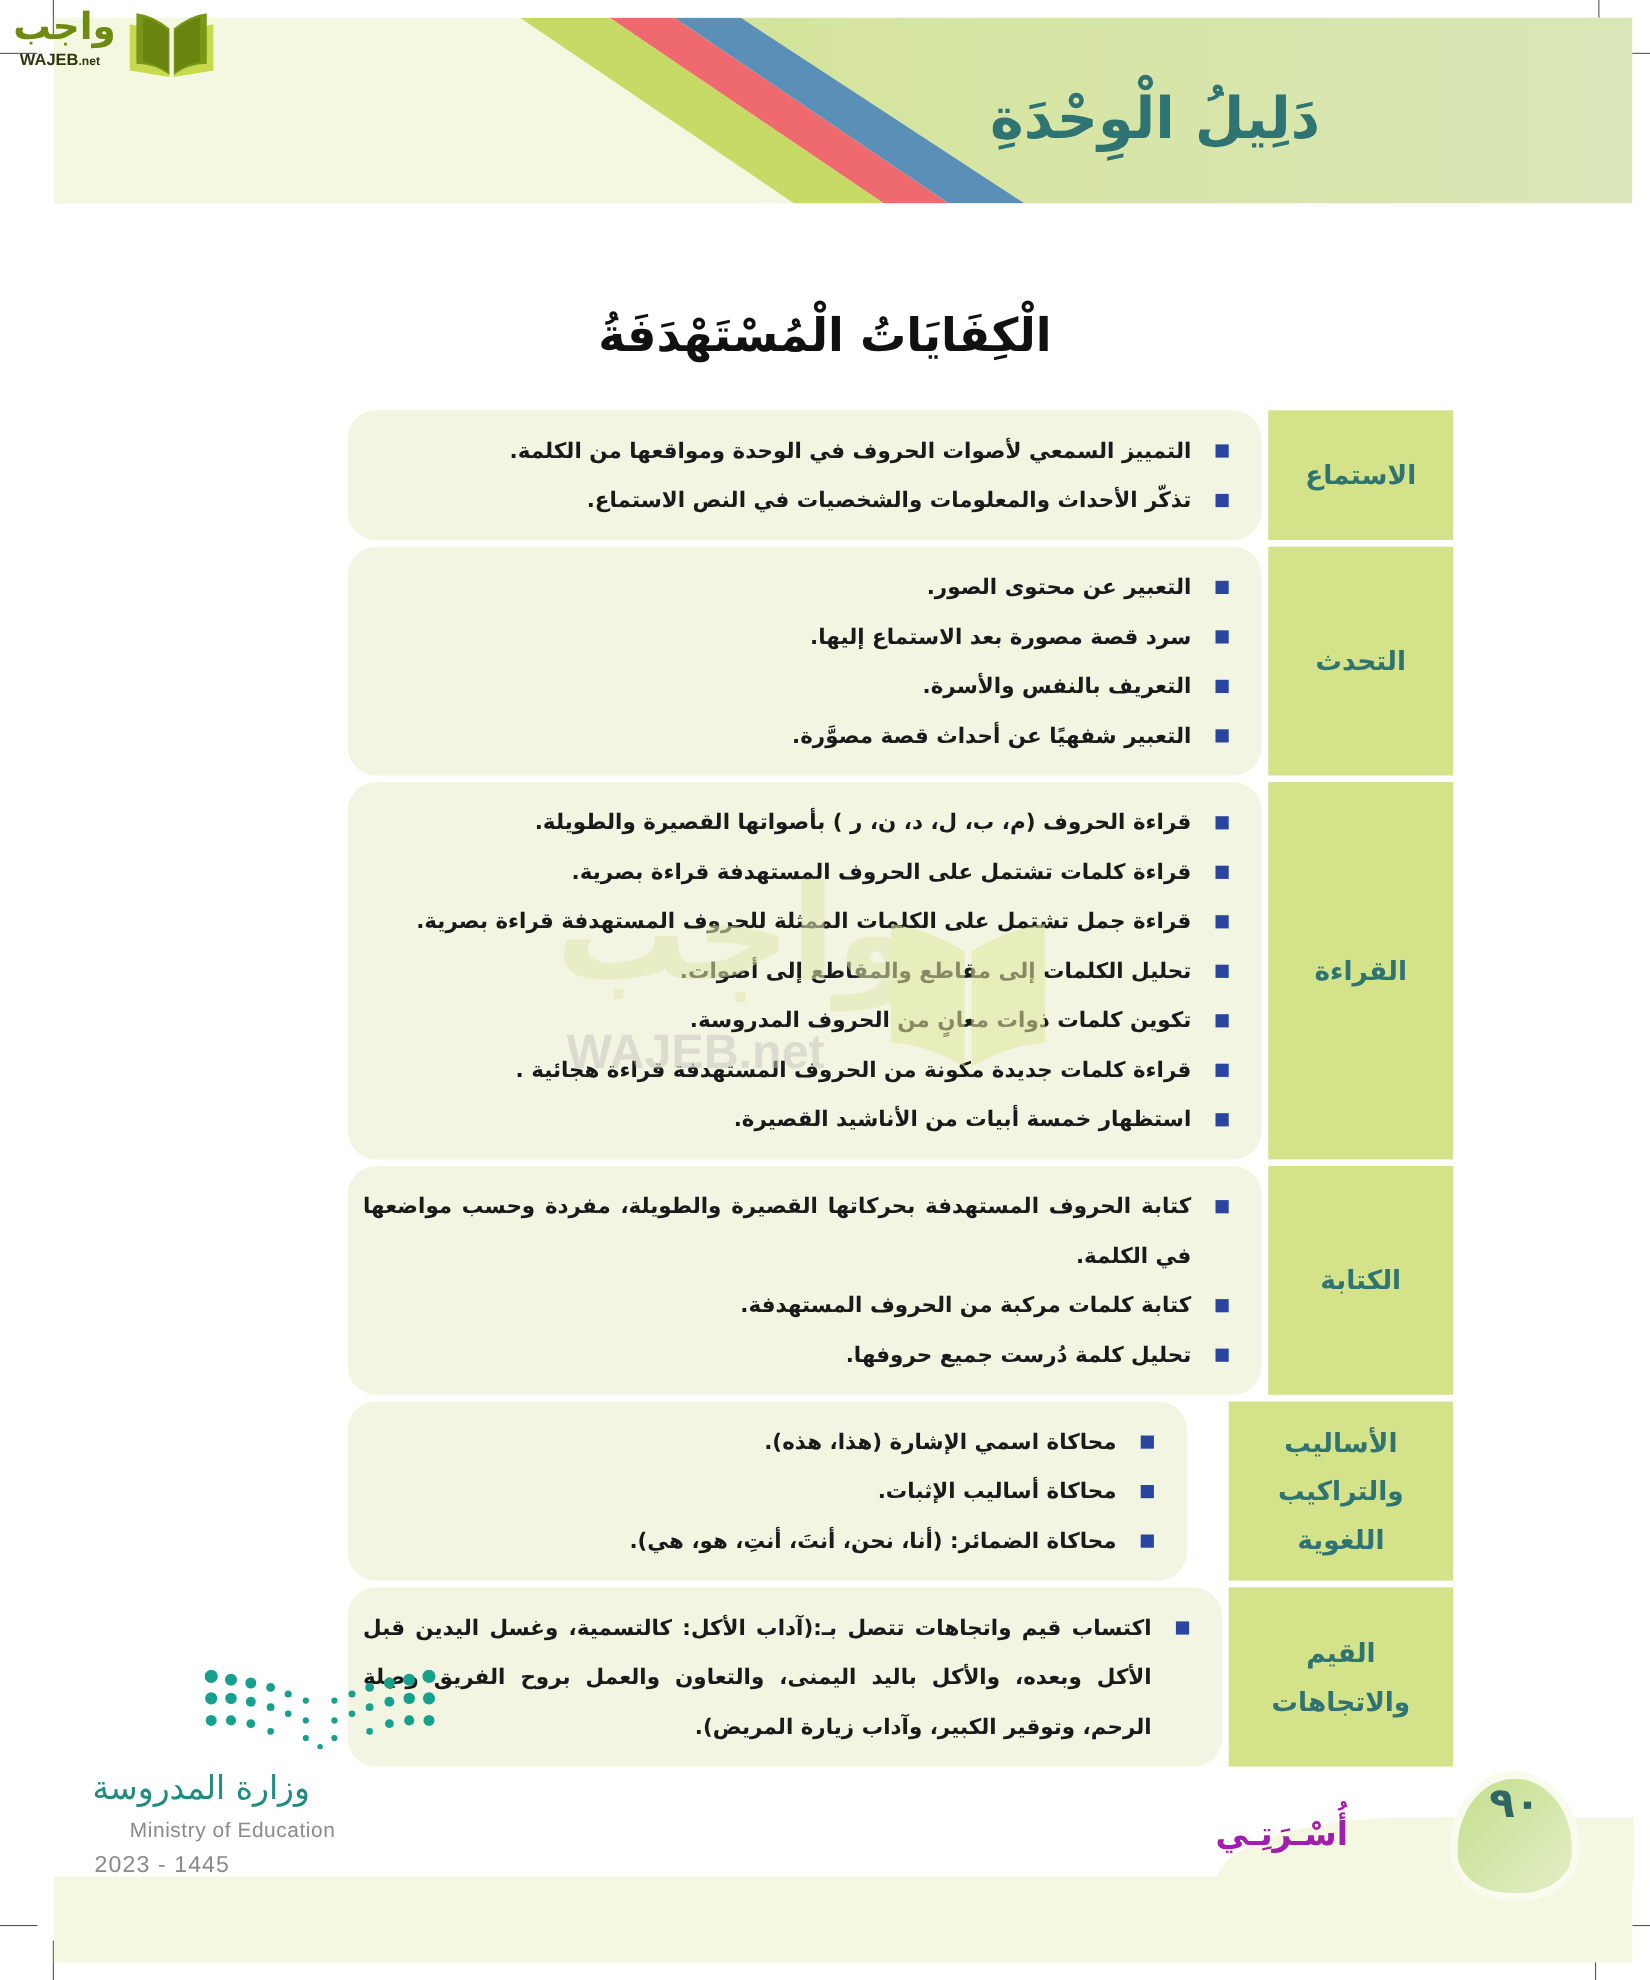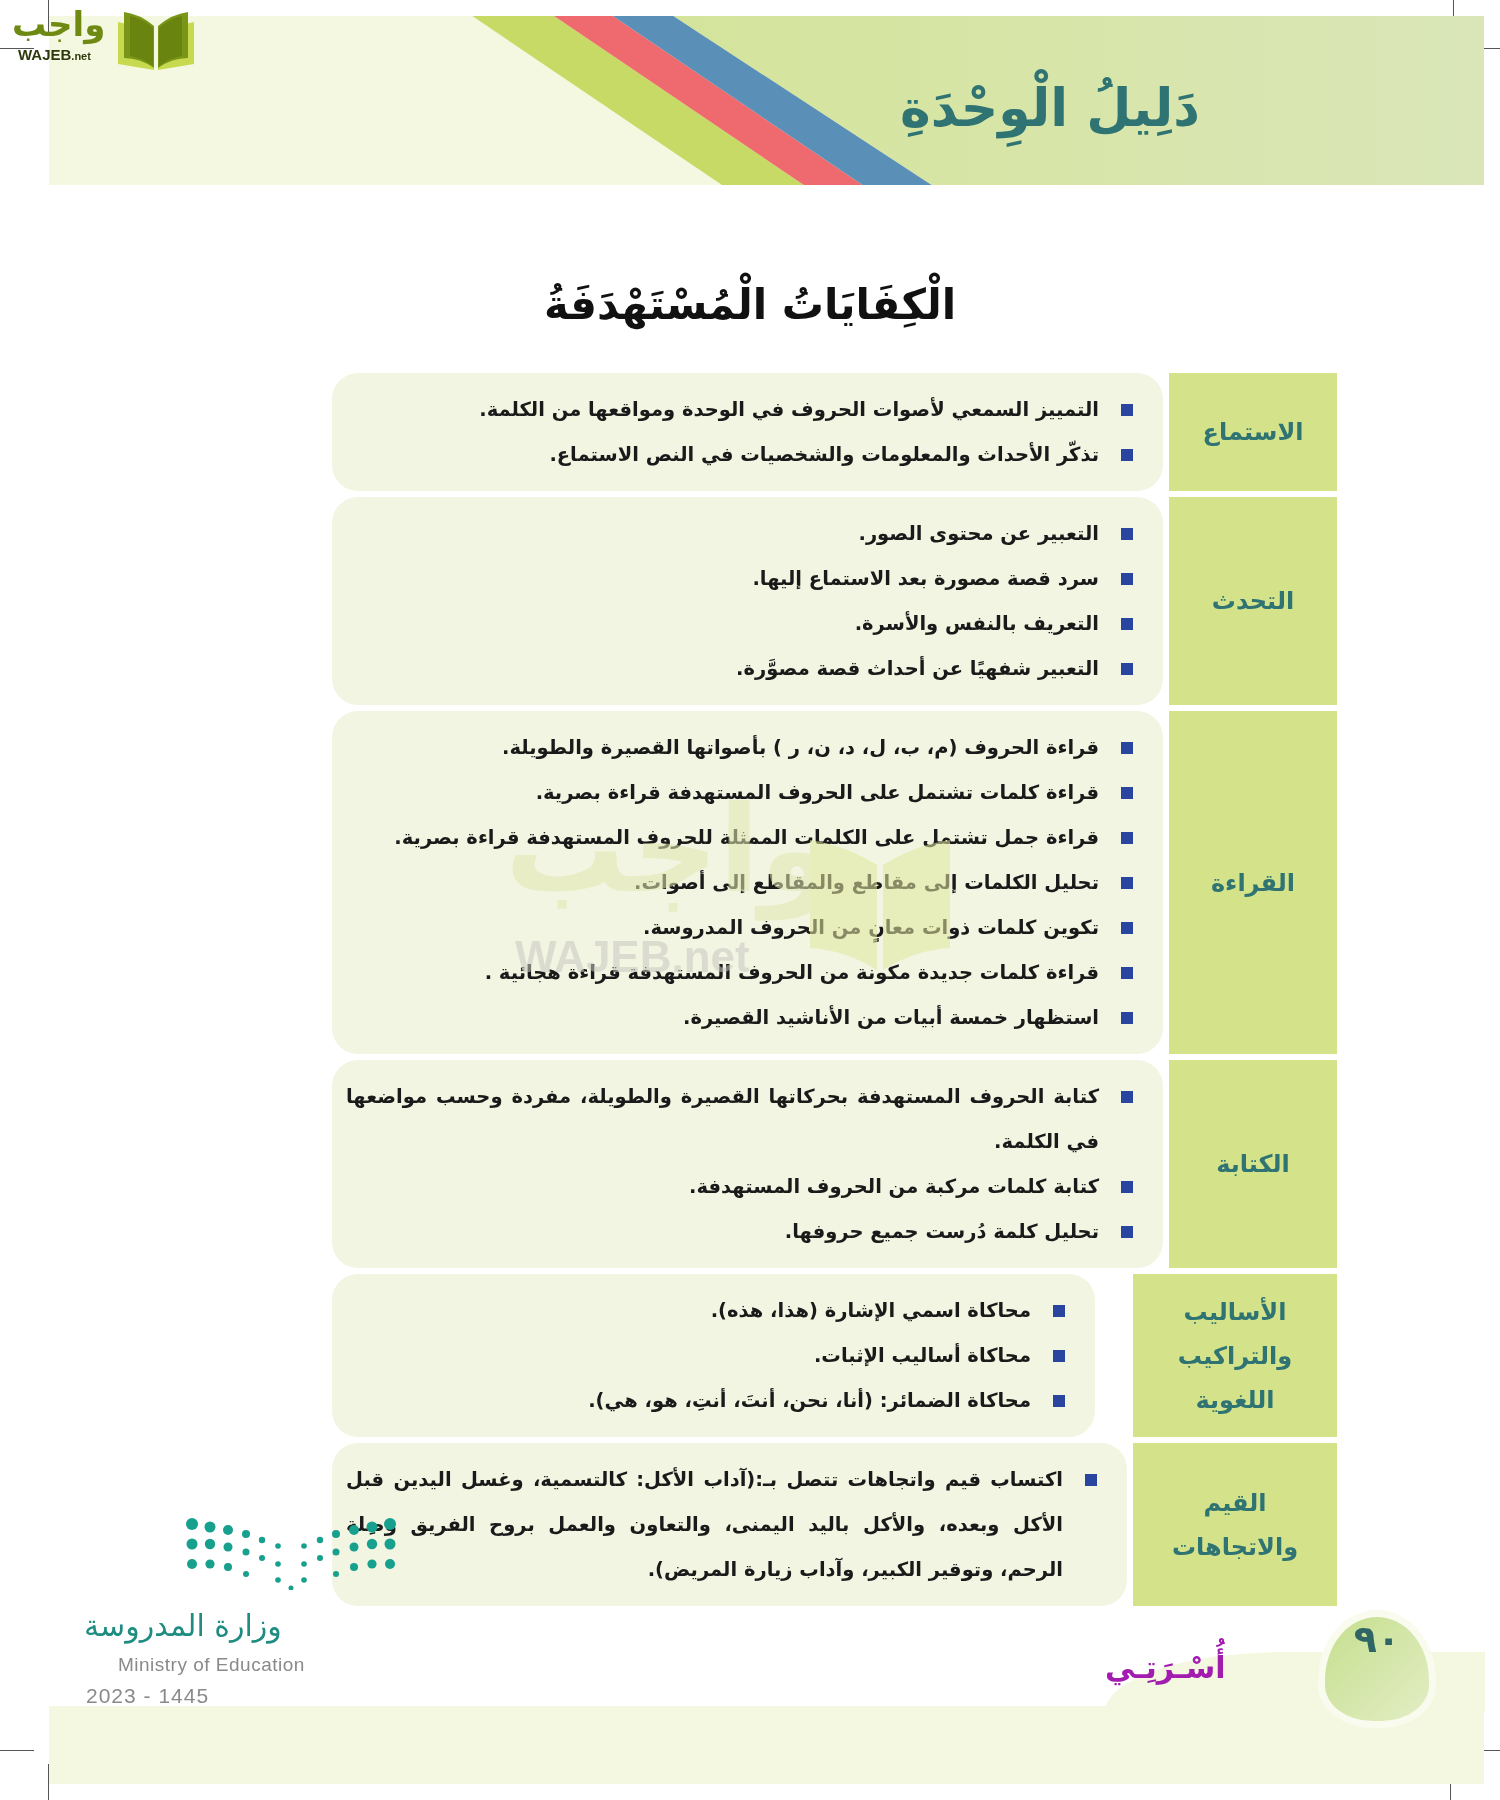--- a/index.html
+++ b/index.html
@@ -37,21 +37,21 @@
   .wajeb-ar { position:absolute; left:4px; top:0; font-size:34px; font-weight:bold; color:#6e8a12; direction:rtl; }
   .wajeb-en { position:absolute; left:10px; top:42px; font-size:15px; font-weight:bold; color:#2e3a0d; font-family:"Liberation Sans", sans-serif; }
   .wajeb-en small { font-size:11px; }
   .book { position:absolute; left:108px; top:4px; width:80px; height:62px; }
   
   .section-title {
     position:absolute; left:500px; top:280px; width:500px; text-align:center;
     font-size:42px; font-weight:bold; color:#111; direction:rtl;
   }
   
-  .table { position:absolute; left:332px; top:373px; width:1005px; direction:rtl; }
+  .table { position:absolute; left:316px; top:373px; width:1005px; direction:rtl; }
   .row { display:flex; flex-direction:row; margin-bottom:6px; }
   .label-cell {
     width:168px; flex:0 0 168px; background:#d4e28a;
     display:flex; align-items:center; justify-content:center; text-align:center;
     color:#2f7473; font-weight:bold; font-size:24px; line-height:44px;
     margin-left:6px;
   }
   .content-cell {
     flex:1; background:#f2f5e2; padding:14px 30px 14px 14px; box-sizing:border-box;border-radius:26px;
   }

